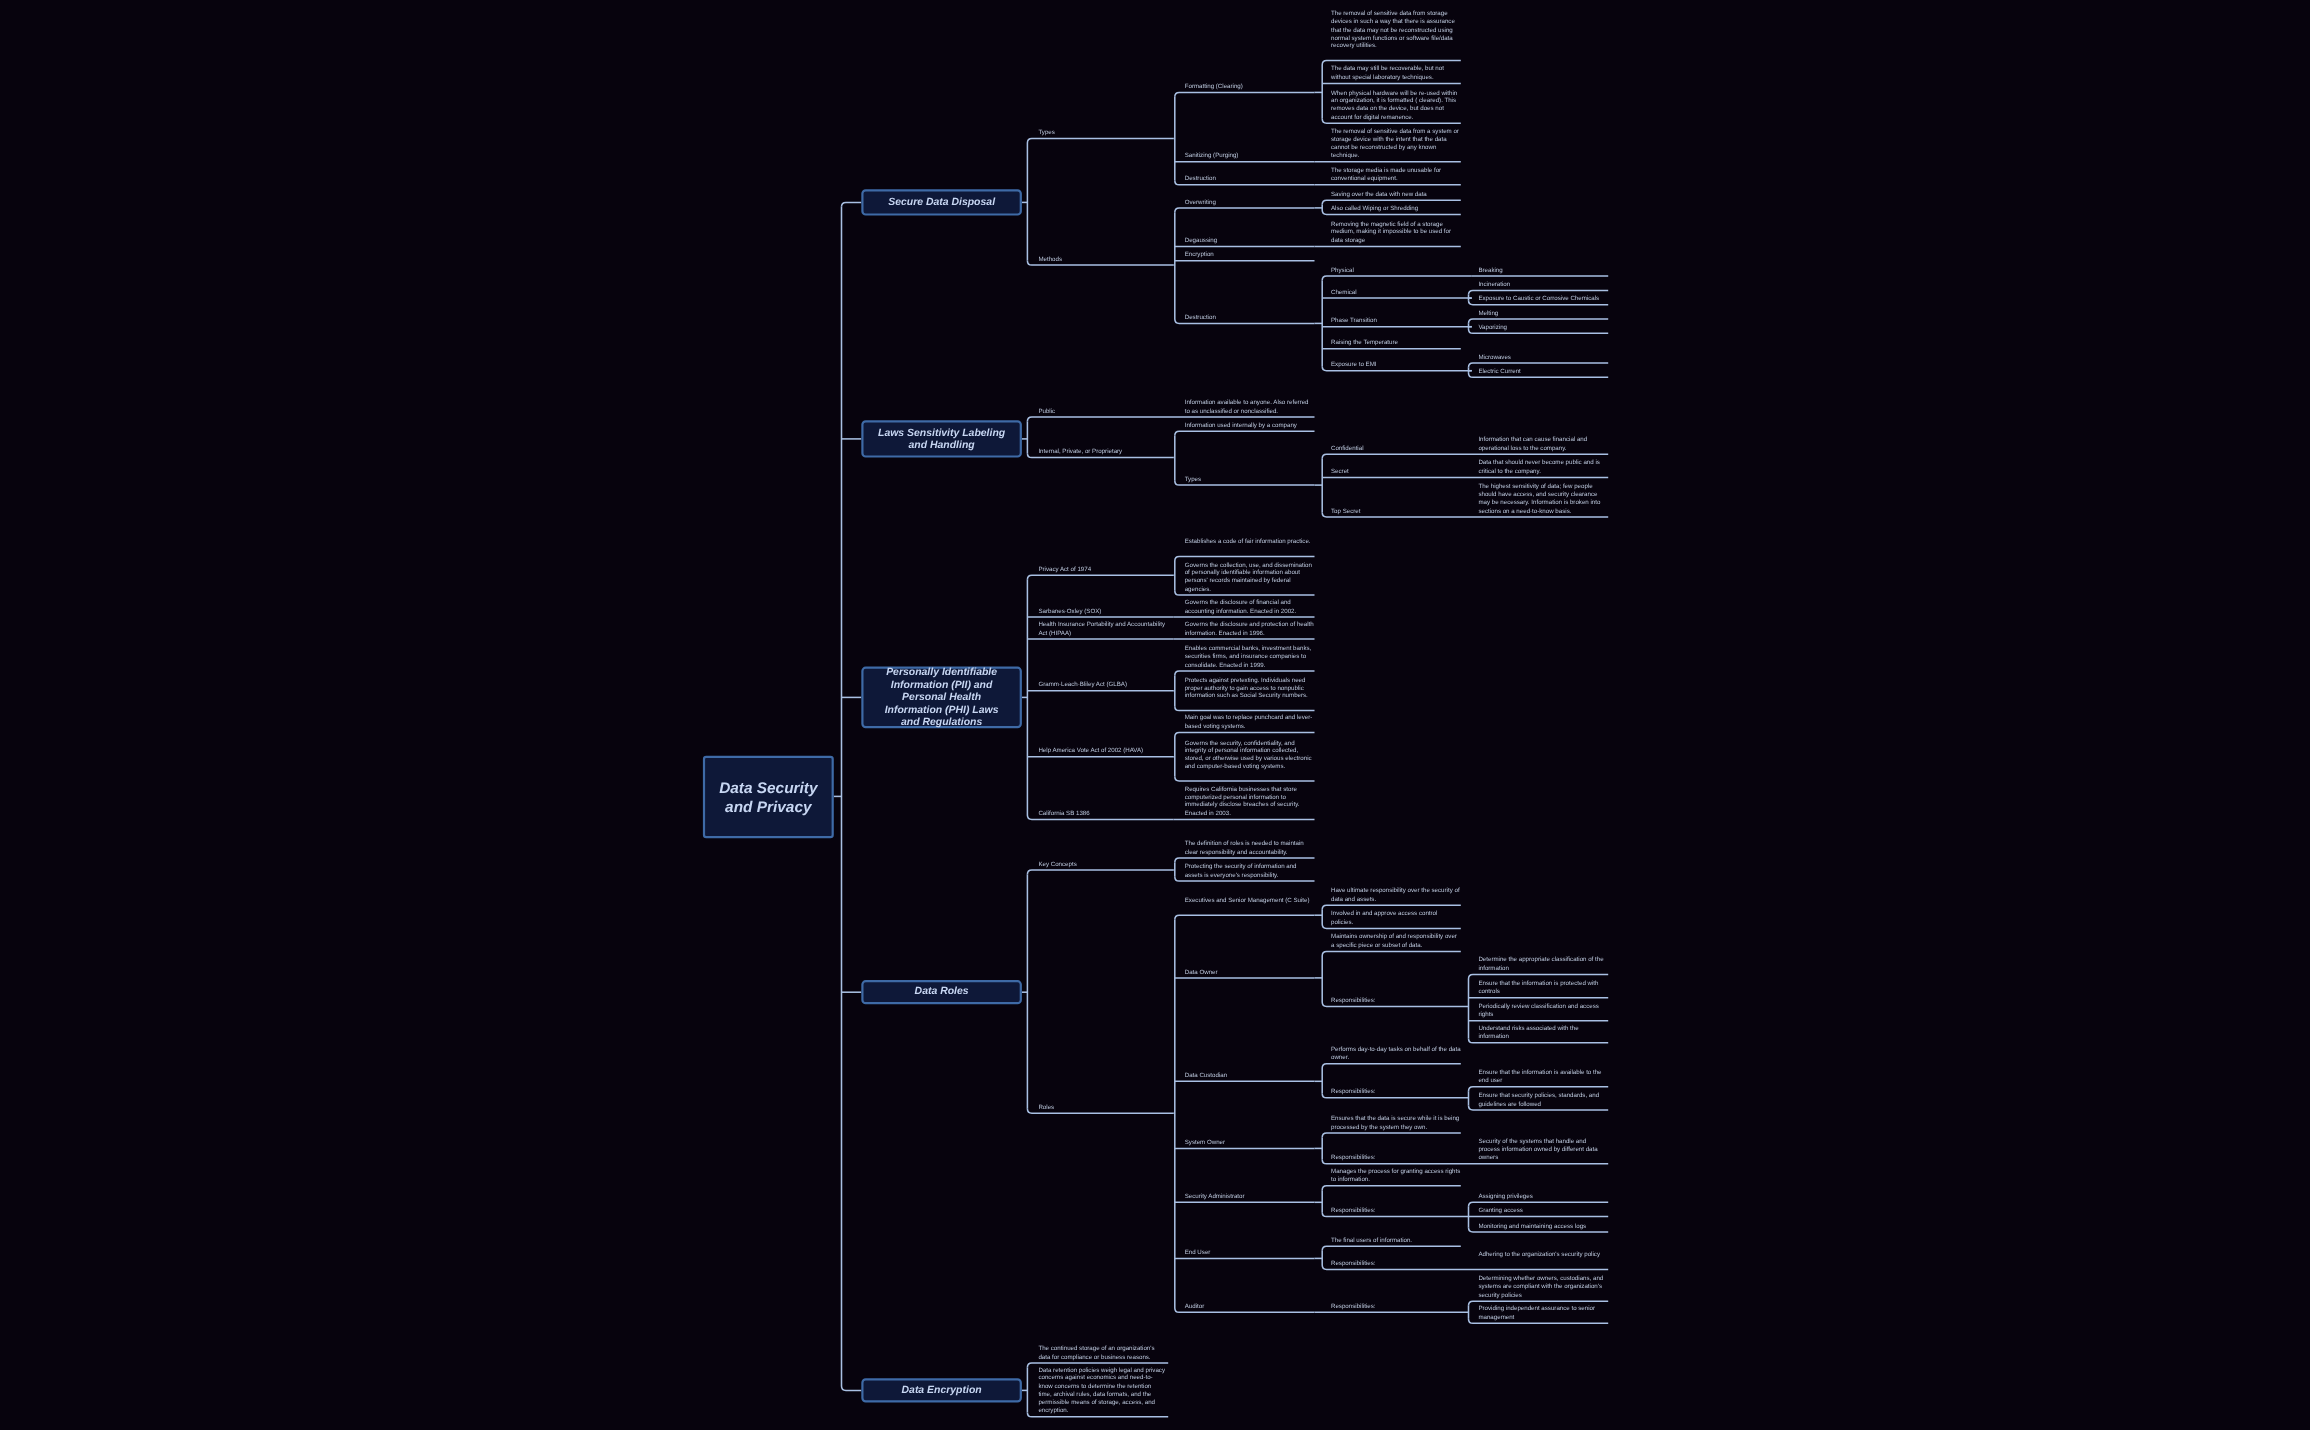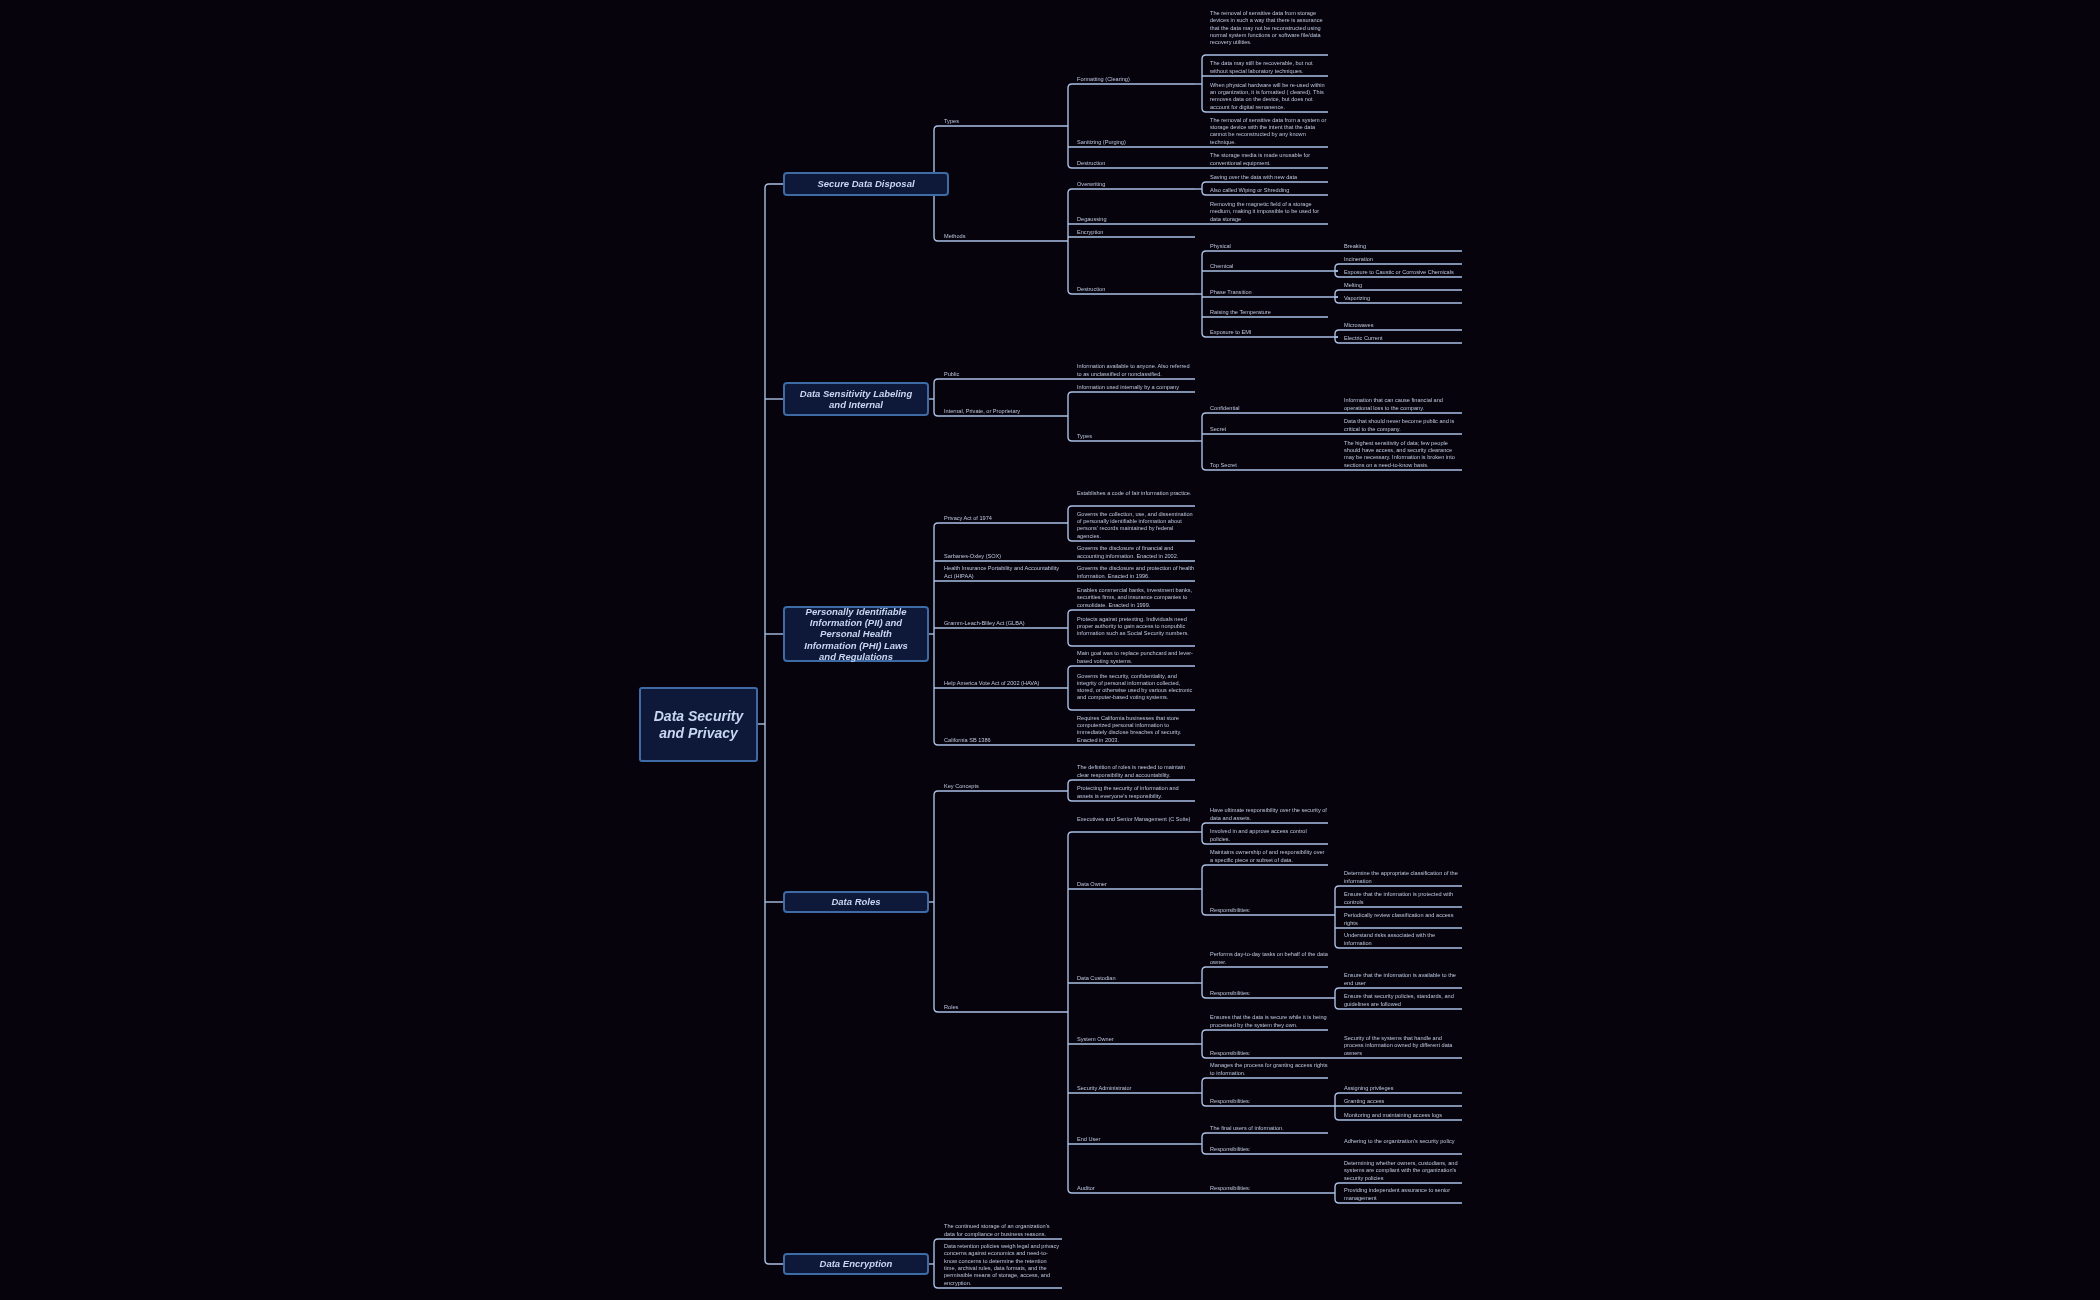--- a/index.html
+++ b/index.html
@@ -166,22 +166,22 @@
       <line x1="1335" y1="1193" x2="1335" y2="1193" stroke="#a9c0e3" stroke-width="1.4"></line>
       <line x1="1335" y1="1187" x2="1335" y2="1199" stroke="#a9c0e3" stroke-width="1.4"></line>
       <path d="M1335,1187 Q1335,1183 1339,1183 L1462,1183" fill="none" stroke="#a9c0e3" stroke-width="1.4"></path>
       <path d="M1335,1199 Q1335,1203 1339,1203 L1462,1203" fill="none" stroke="#a9c0e3" stroke-width="1.4"></path>
       <line x1="929" y1="1264" x2="934" y2="1264" stroke="#a9c0e3" stroke-width="1.4"></line>
       <line x1="934" y1="1243" x2="934" y2="1284" stroke="#a9c0e3" stroke-width="1.4"></line>
       <path d="M934,1243 Q934,1239 938,1239 L1062,1239" fill="none" stroke="#a9c0e3" stroke-width="1.4"></path>
       <path d="M934,1284 Q934,1288 938,1288 L1062,1288" fill="none" stroke="#a9c0e3" stroke-width="1.4"></path>
     </svg>
 <div class="box root" style="left: 639px; top: 687px; width: 119px; height: 75px;">Data Security and Privacy</div>
-    <div class="box main" style="left: 783px; top: 172px; width: 166px; height: 24px; text-align: center;">Secure Data Disposal</div>
-    <div class="box main" style="left: 783px; top: 382px; width: 146px; height: 34px;">Data Sensitivity Labeling and Internal</div>
+    <div class="box main" style="left: 783px; top: 172px; width: 146px; height: 24px; text-align: center;">Secure Data Disposal</div>
+    <div class="box main" style="left: 783px; top: 382px; width: 146px; height: 34px;">Laws Sensitivity Labeling and Handling</div>
     <div class="box main" style="left: 783px; top: 606px; width: 146px; height: 56px;">Personally Identifiable Information (PII) and Personal Health Information (PHI) Laws and Regulations</div>
     <div class="box main" style="left: 783px; top: 891px; width: 146px; height: 22px;">Data Roles</div>
     <div class="box main" style="left: 783px; top: 1253px; width: 146px; height: 22px;">Data Encryption</div>
     <div class="lbl" style="left: 944px; width: 120px; top: 117.7px;">Types</div>
     <div class="lbl" style="left: 944px; width: 120px; top: 232.7px;">Methods</div>
     <div class="lbl" style="left: 1077px; width: 115px; top: 75.7px;">Formatting (Clearing)</div>
     <div class="lbl" style="left: 1077px; width: 115px; top: 138.7px;">Sanitizing (Purging)</div>
     <div class="lbl" style="left: 1077px; width: 115px; top: 159.7px;">Destruction</div>
     <div class="lbl" style="left: 1210px; width: 118px; top: 10.2px;">The removal of sensitive data from storage devices in such a way that there is assurance that the data may not be reconstructed using normal system functions or software file/data recovery utilities.</div>
     <div class="lbl" style="left: 1210px; width: 118px; top: 60.4px;">The data may still be recoverable, but not without special laboratory techniques.</div>

